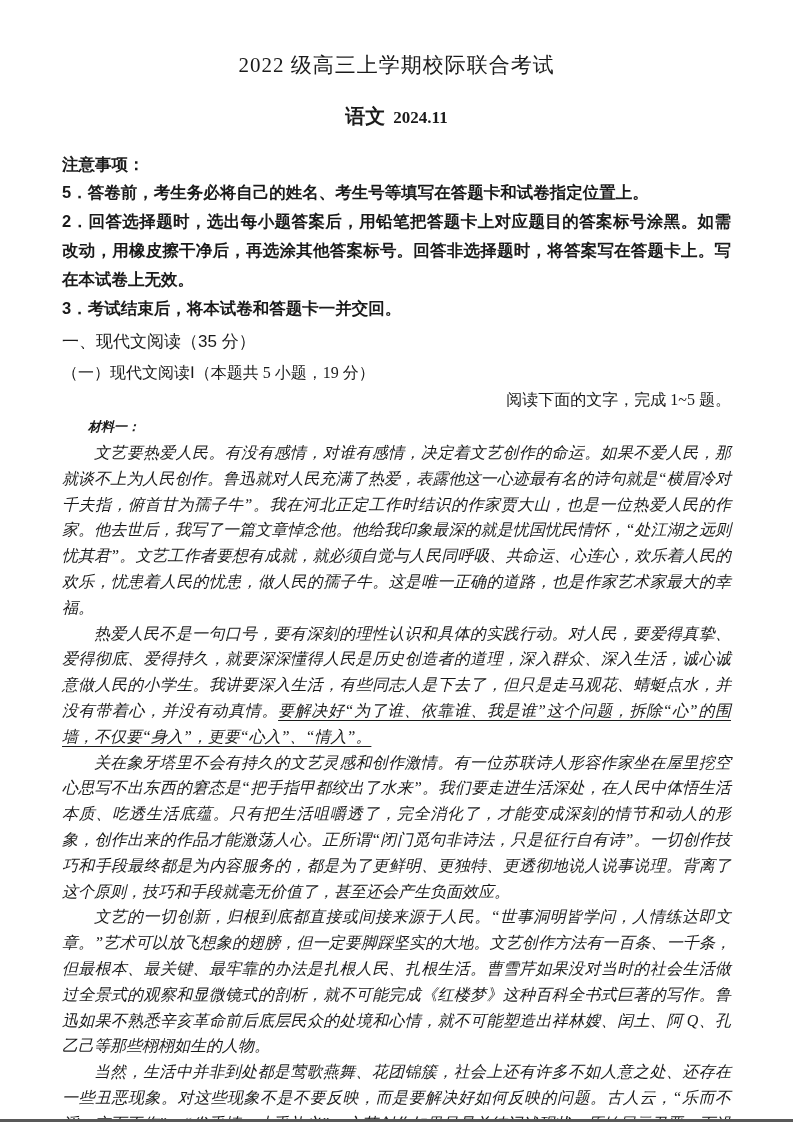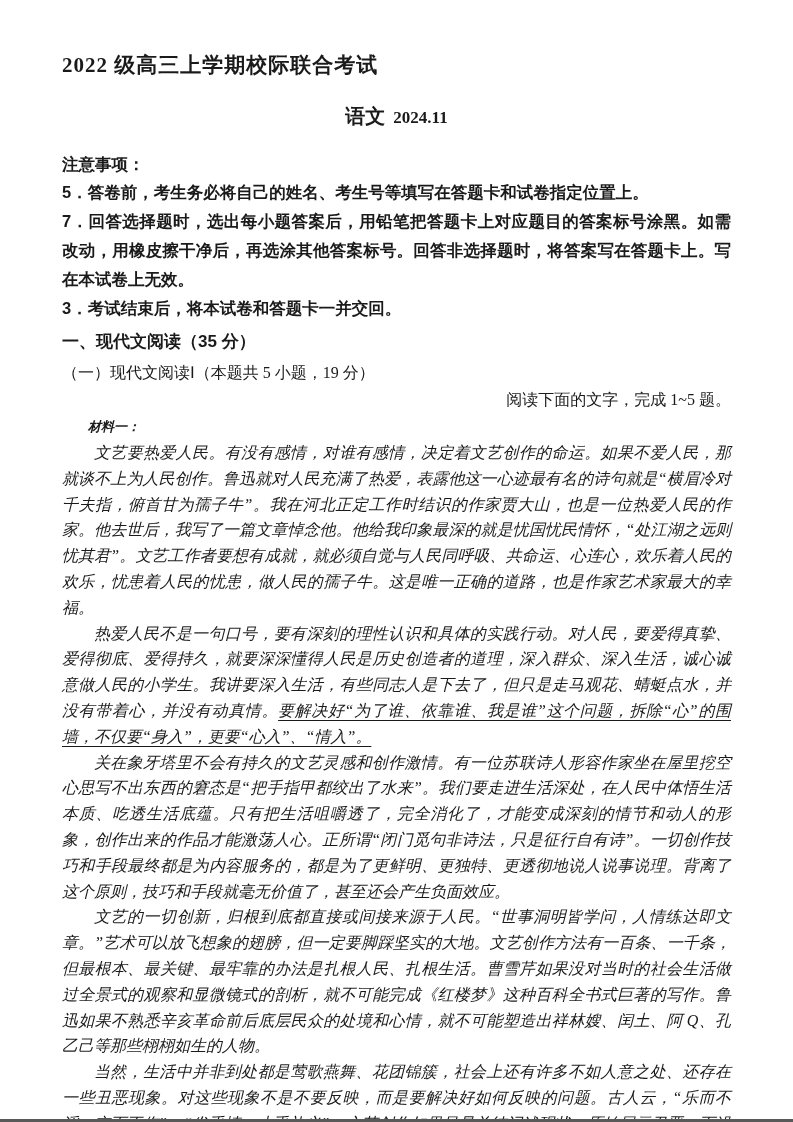--- a/index.html
+++ b/index.html
@@ -14,23 +14,23 @@
     margin: 0 auto;
     background: #ffffff;
     box-sizing: border-box;
     padding: 50px 62px 0 62px;
     overflow: hidden;
     color: #1a1a1a;
   }
   
   .doc-title {
     font-family: "Liberation Serif", serif;
-    font-weight: bold;
+    font-weight: normal;
     font-size: 21px;
-    text-align: left;
+    text-align: center;
     letter-spacing: 1px;
     margin: 0 0 0 0;
     line-height: 30px;
   }
   .doc-subtitle {
     font-family: "Liberation Serif", serif;
     font-weight: bold;
     font-size: 20px;
     text-align: center;
     margin: 22px 0 0 0;
@@ -52,21 +52,21 @@
     font-family: "Liberation Sans", sans-serif;
     font-weight: bold;
     font-size: 16.5px;
     line-height: 29px;
     margin: 0;
     text-align: justify;
   }
   
   .section-heading {
     font-family: "Liberation Sans", sans-serif;
-    font-weight: bold;
+    font-weight: normal;
     font-size: 17px;
     line-height: 30px;
     margin: 4px 0 0 0;
   }
   .subsection-heading {
     font-family: "Liberation Serif", serif;
     font-size: 16px;
     line-height: 27px;
     margin: 2px 0 0 0;
   }
@@ -117,21 +117,21 @@
 
   <h1 class="doc-title">2022 级高三上学期校际联合考试</h1>
 
   <div class="doc-subtitle">
     <span>语文</span><span class="date">2024.11</span>
   </div>
 
   <p class="notice-heading">注意事项：</p>
 
   <p class="notice-item">5．答卷前，考生务必将自己的姓名、考生号等填写在答题卡和试卷指定位置上。</p>
-  <p class="notice-item">7．回答选择题时，选出每小题答案后，用铅笔把答题卡上对应题目的答案标号涂黑。如需改动，用橡皮擦干净后，再选涂其他答案标号。回答非选择题时，将答案写在答题卡上。写在本试卷上无效。</p>
+  <p class="notice-item">2．回答选择题时，选出每小题答案后，用铅笔把答题卡上对应题目的答案标号涂黑。如需改动，用橡皮擦干净后，再选涂其他答案标号。回答非选择题时，将答案写在答题卡上。写在本试卷上无效。</p>
   <p class="notice-item">3．考试结束后，将本试卷和答题卡一并交回。</p>
 
   <p class="section-heading">一、现代文阅读（35 分）</p>
 
   <p class="subsection-heading">（一）现代文阅读Ⅰ（本题共 5 小题，19 分）</p>
 
   <p class="instruction">阅读下面的文字，完成 1~5 题。</p>
 
   <p class="material-label">材料一：</p>
 

